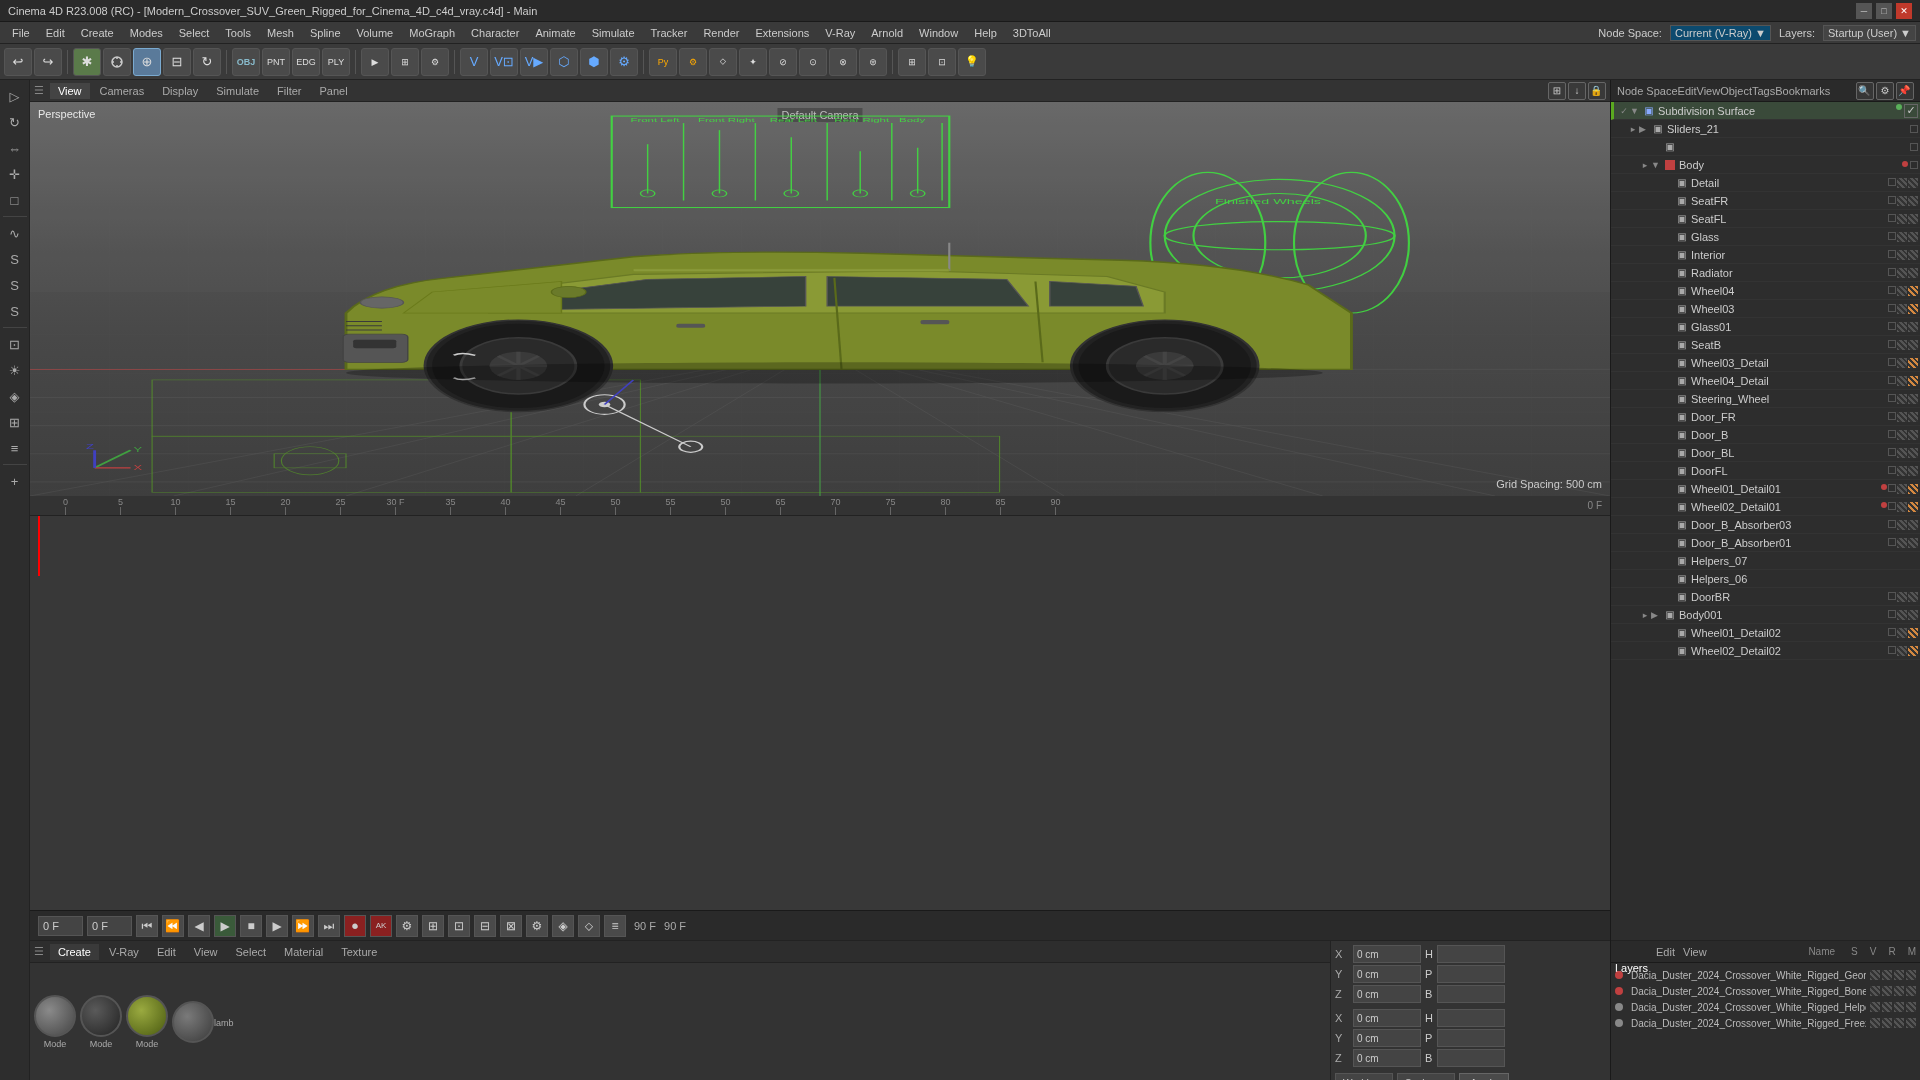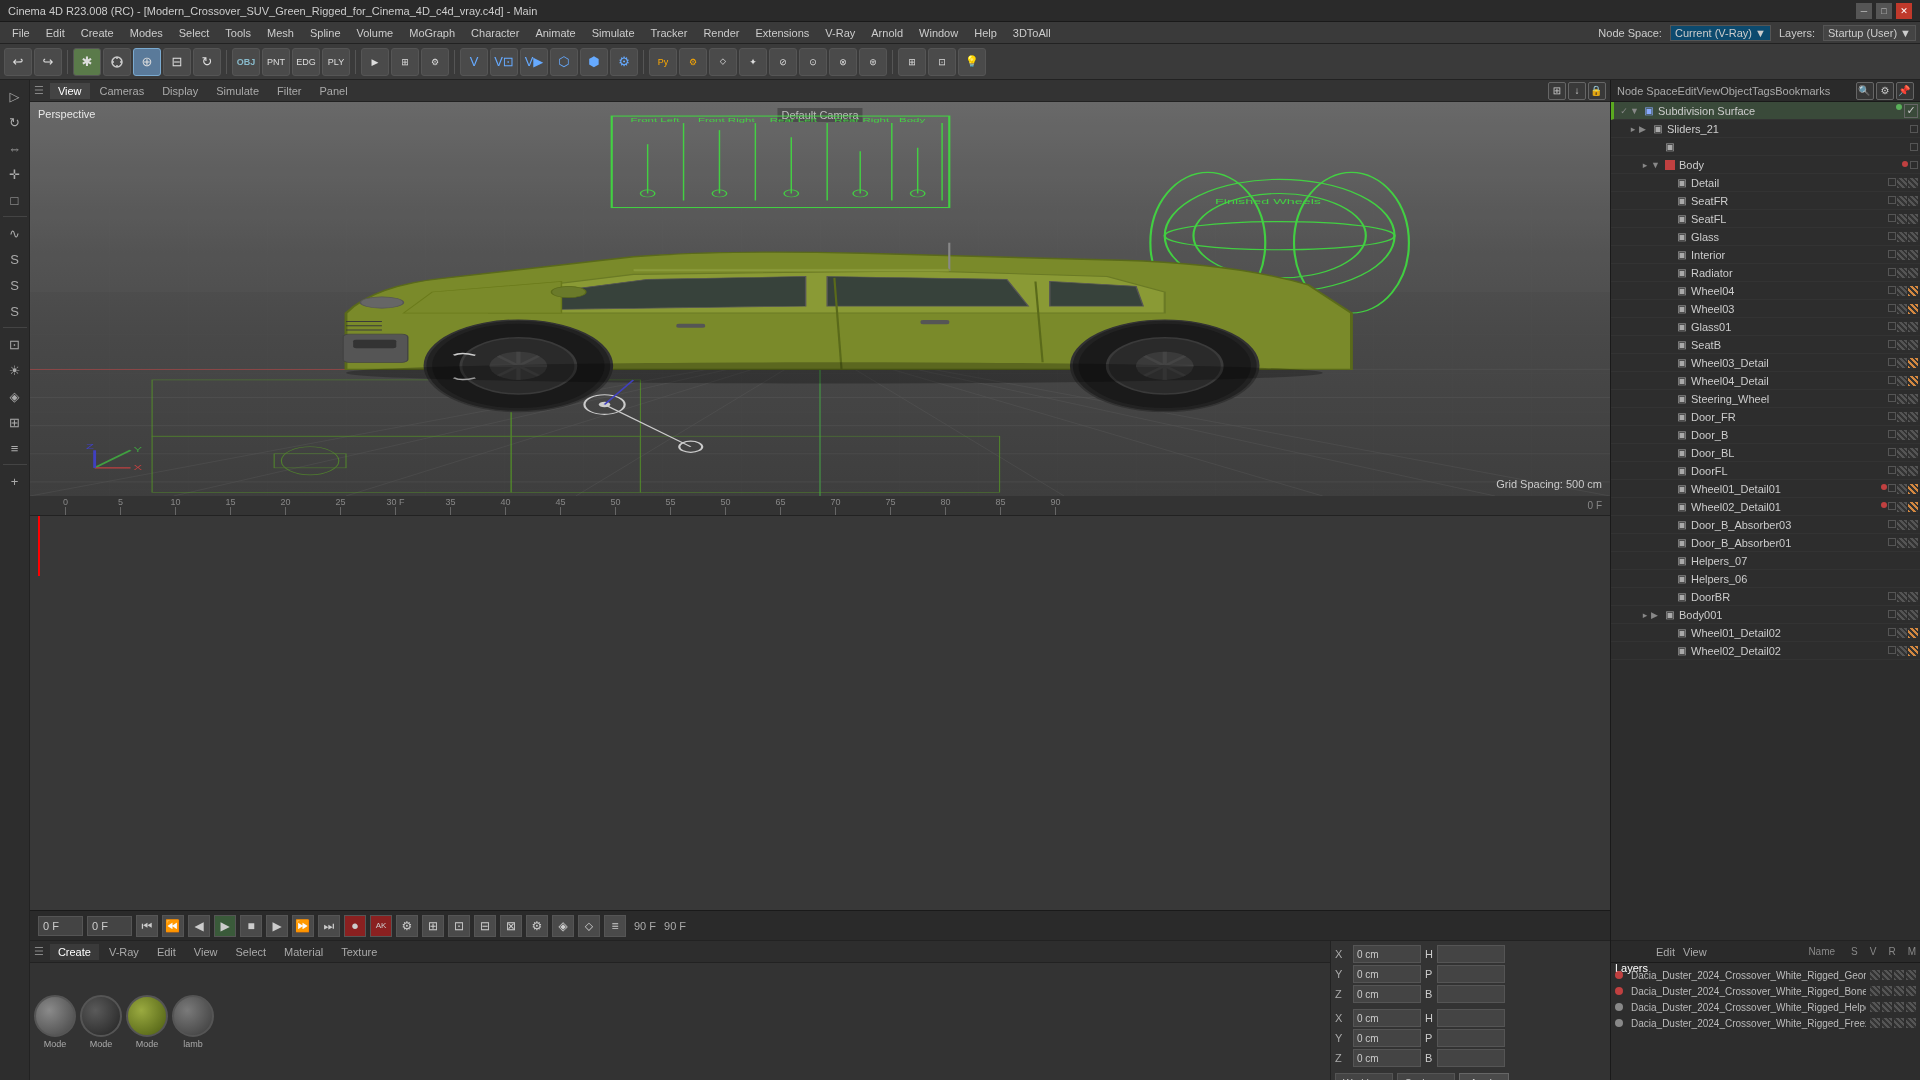--- a/index.html
+++ b/index.html
@@ -555,21 +555,21 @@
             <div class="mat-label">Mode</div>
           </div>
           <div style="display:flex;flex-direction:column;align-items:center;">
             <div class="mat-ball mat-ball-mode2"></div>
             <div class="mat-label">Mode</div>
           </div>
           <div style="display:flex;flex-direction:column;align-items:center;">
             <div class="mat-ball mat-ball-green"></div>
             <div class="mat-label">Mode</div>
           </div>
-          <div style="display:flex;flex-direction:column;align-items:center;">
+          <div style="display:flex;flex-direction:row;align-items:center;">
             <div class="mat-ball mat-ball-lambert"></div>
             <div class="mat-label">lamb</div>
           </div>
         </div>
       </div>
 
       <div id="coords-panel">
         <div class="coord-row">
           <span class="coord-label">X</span>
           <input class="coord-input" type="text" value="0 cm" style="">

